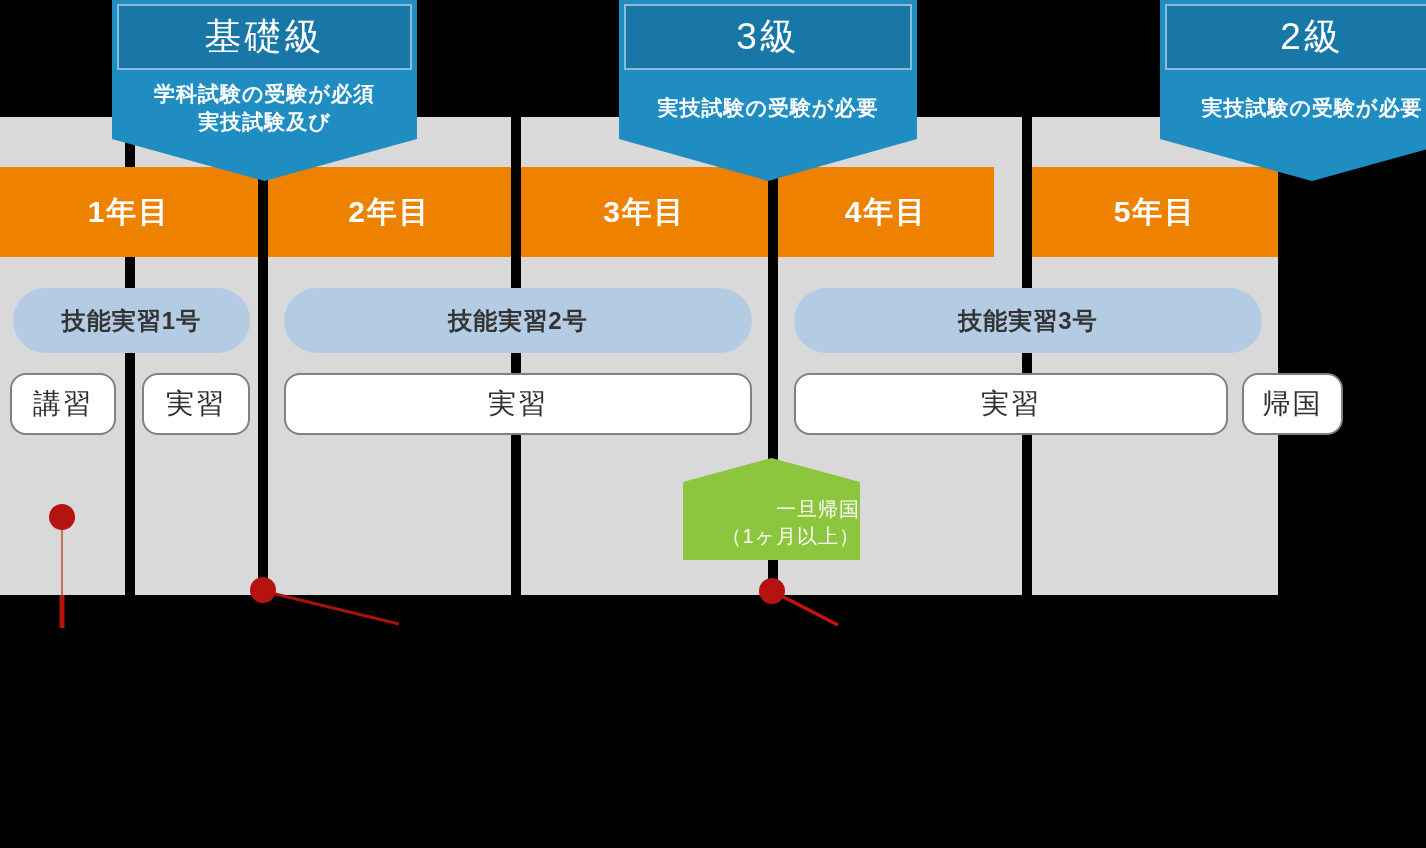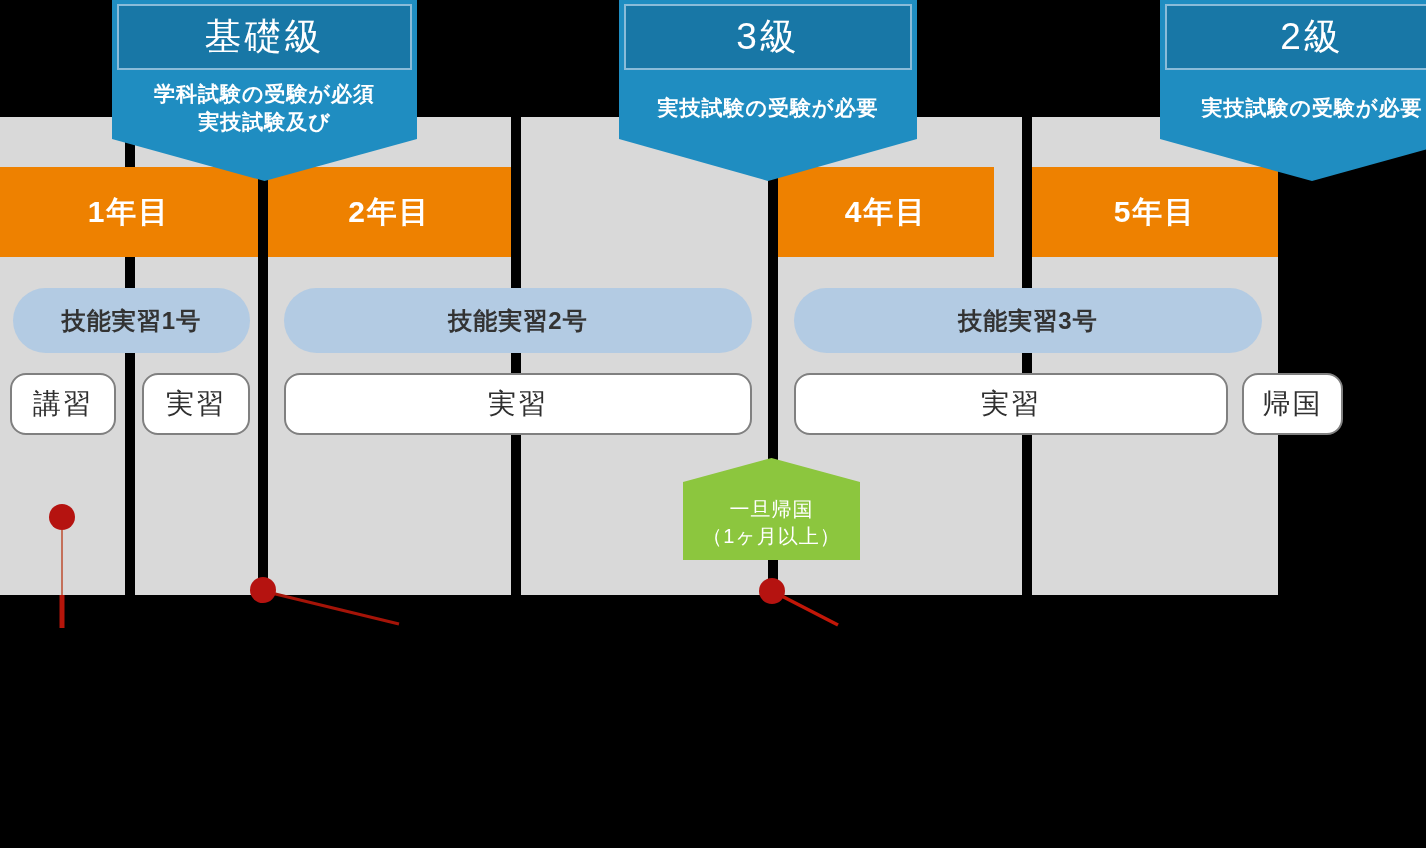--- a/index.html
+++ b/index.html
@@ -39,21 +39,21 @@
   }
   .req{
     position:absolute;left:0;right:0;top:80px;
     color:#fff;font-size:21px;font-weight:700;line-height:28px;letter-spacing:1px;
   }
   .req.single{top:94px;}
   .green-box{
     position:absolute;left:683px;top:458px;width:177px;height:102px;z-index:3;
     background:var(--green,#8cc63e);
     clip-path:polygon(50% 0,100% 23.5%,100% 100%,0 100%,0 23.5%);
-    display:flex;flex-direction:column;align-items:center;justify-content:flex-end;
+    display:flex;flex-direction:column;align-items:flex-end;justify-content:flex-end;
     padding-bottom:10px;box-sizing:border-box;
     color:#fff;font-size:20px;font-weight:500;line-height:27px;letter-spacing:1px;
   }
   .overlay{position:absolute;left:0;top:0;z-index:5;pointer-events:none;}
 </style>
 </head>
 <body>
 
 <div class="stage">
 
@@ -62,20 +62,23 @@
   <div class="col" style="left:268px;width:243px"></div>
   <div class="col" style="left:521px;width:247px"></div>
   <div class="col" style="left:778px;width:244px"></div>
   <div class="col" style="left:1032px;width:246px"></div>
 
   <div class="year" style="left:0;width:258px">
       <span>1年目</span>
     </div>
   <div class="year" style="left:268px;width:243px">
       <span>2年目</span>
+    </div>
+  <div class="year" style="left:521px;width:247px">
+      <span>3年目</span>
     </div>
   <div class="year" style="left:778px;width:216px">
       <span>4年目</span>
     </div>
   <div class="year" style="left:1032px;width:246px">
       <span>5年目</span>
     </div>
 
   <div class="pill" style="left:13px;width:237px">
       <span>技能実習1号</span>

